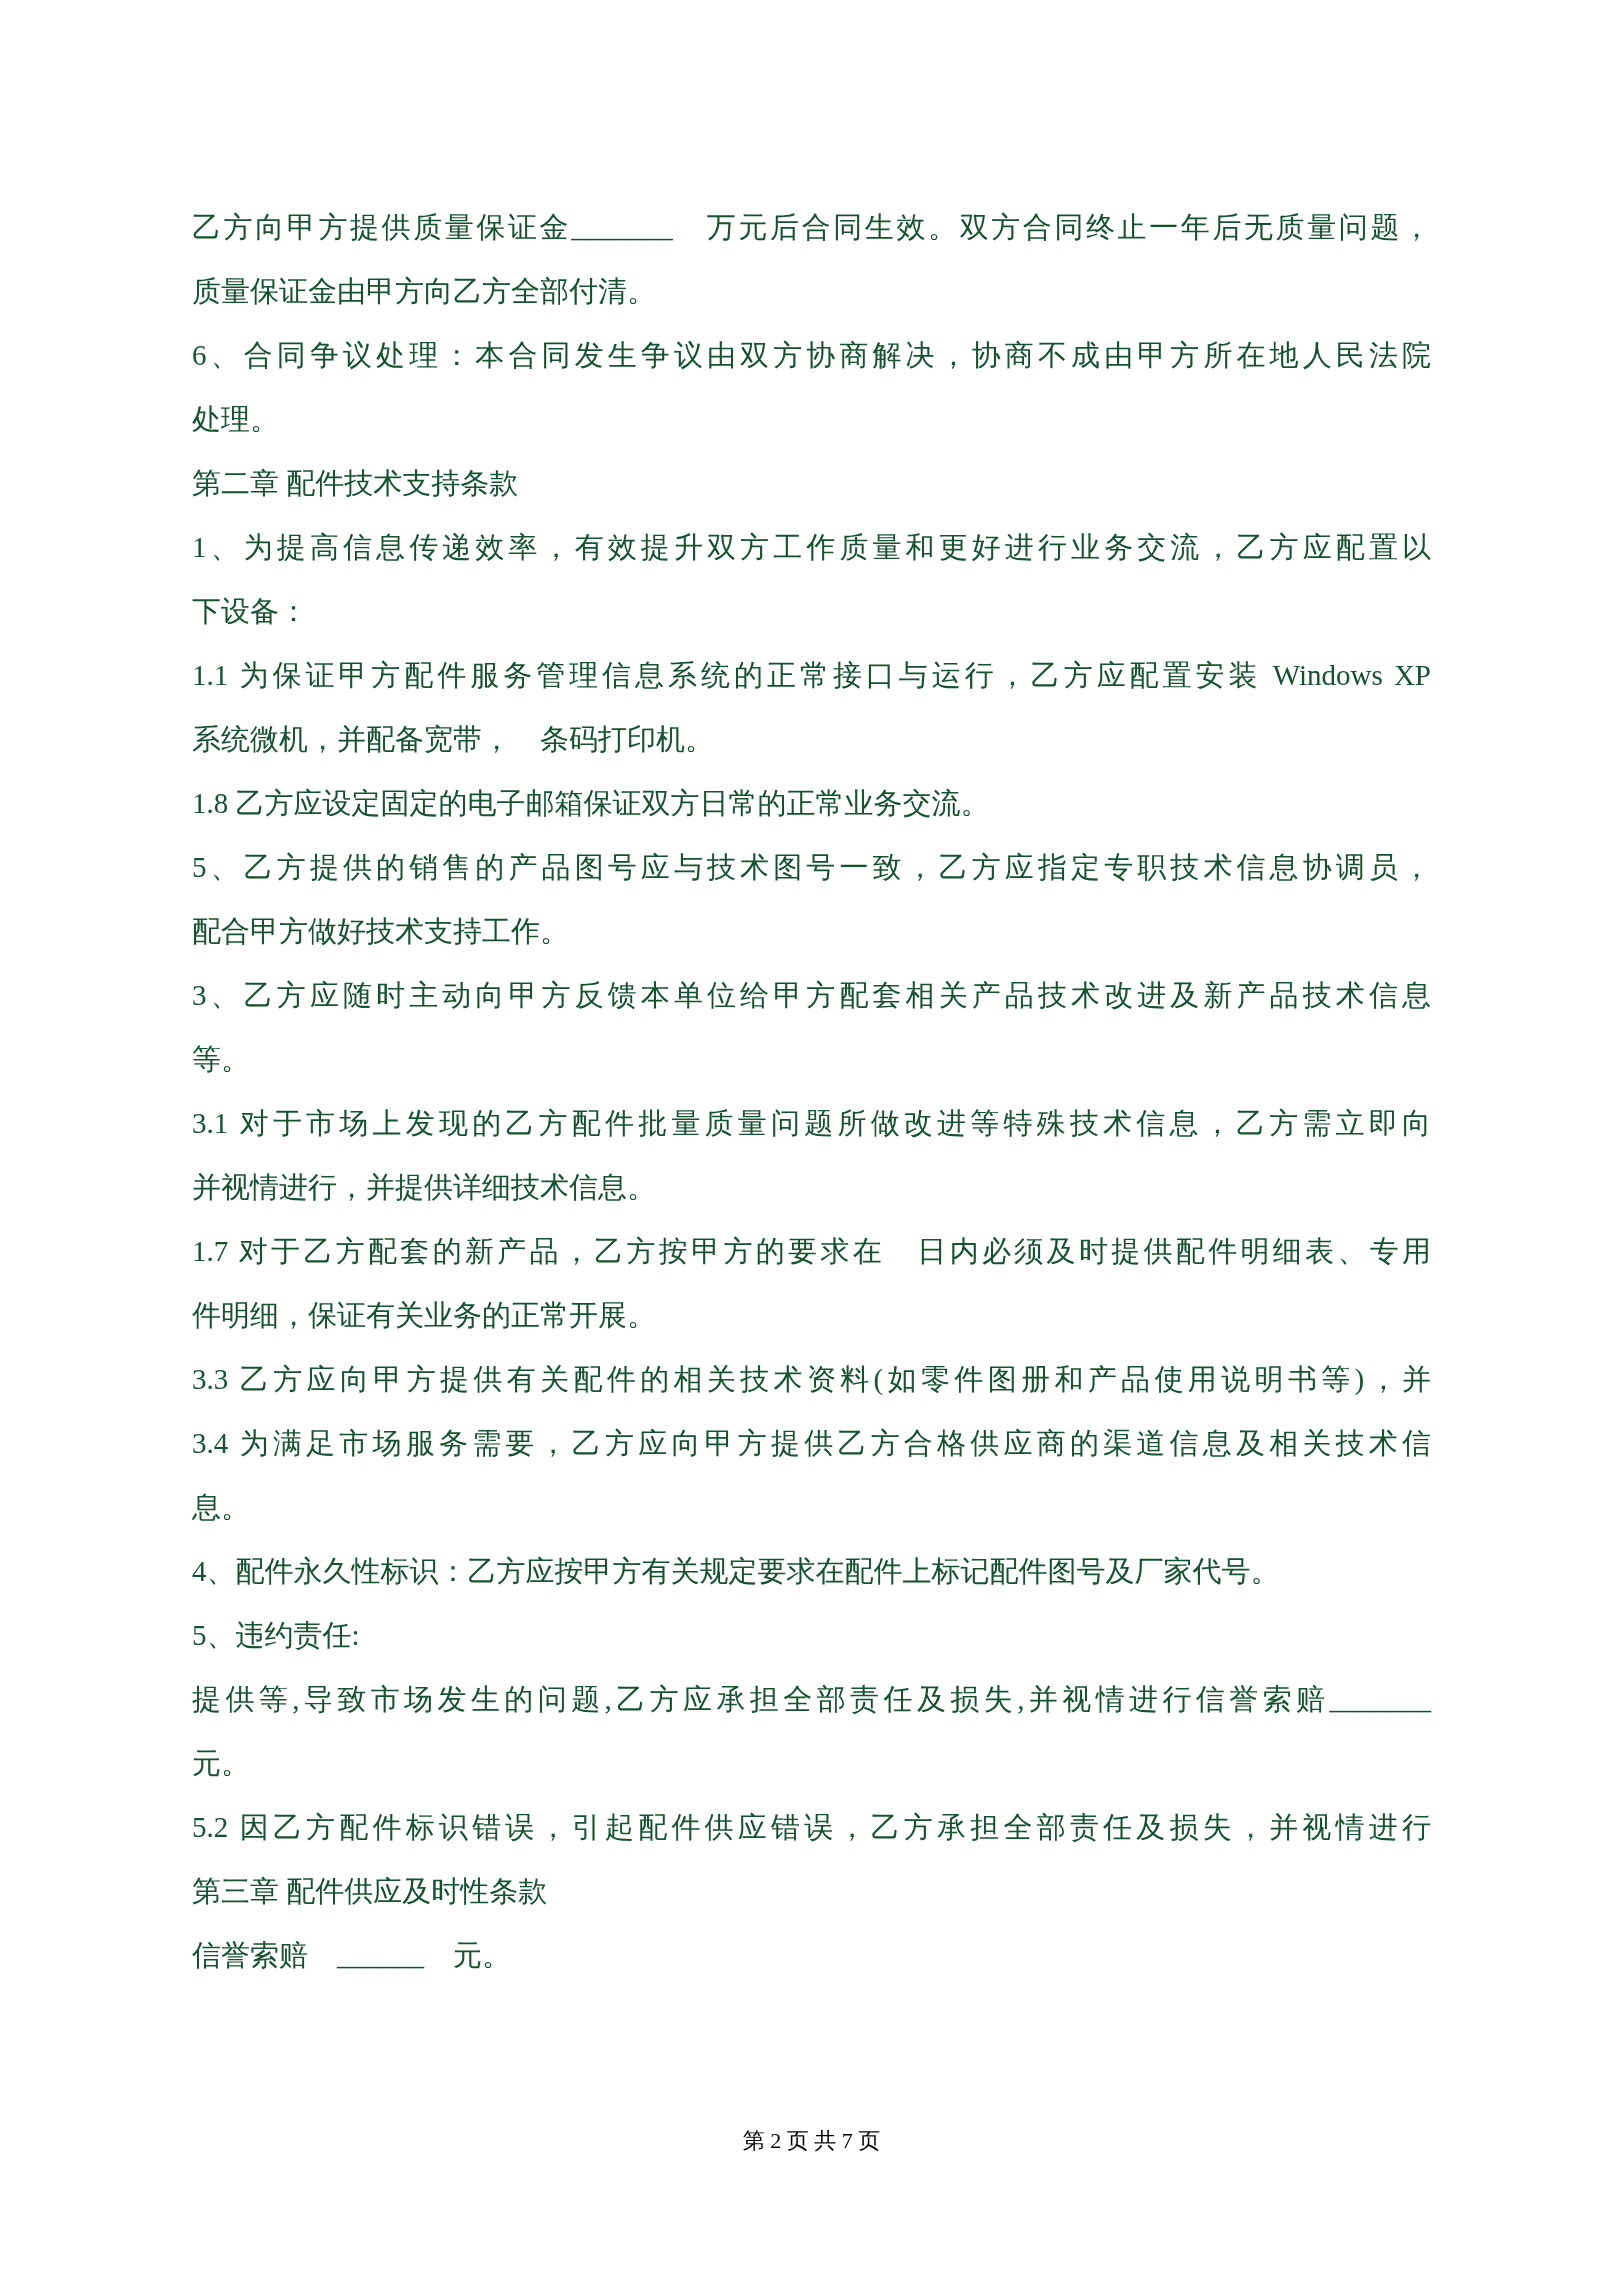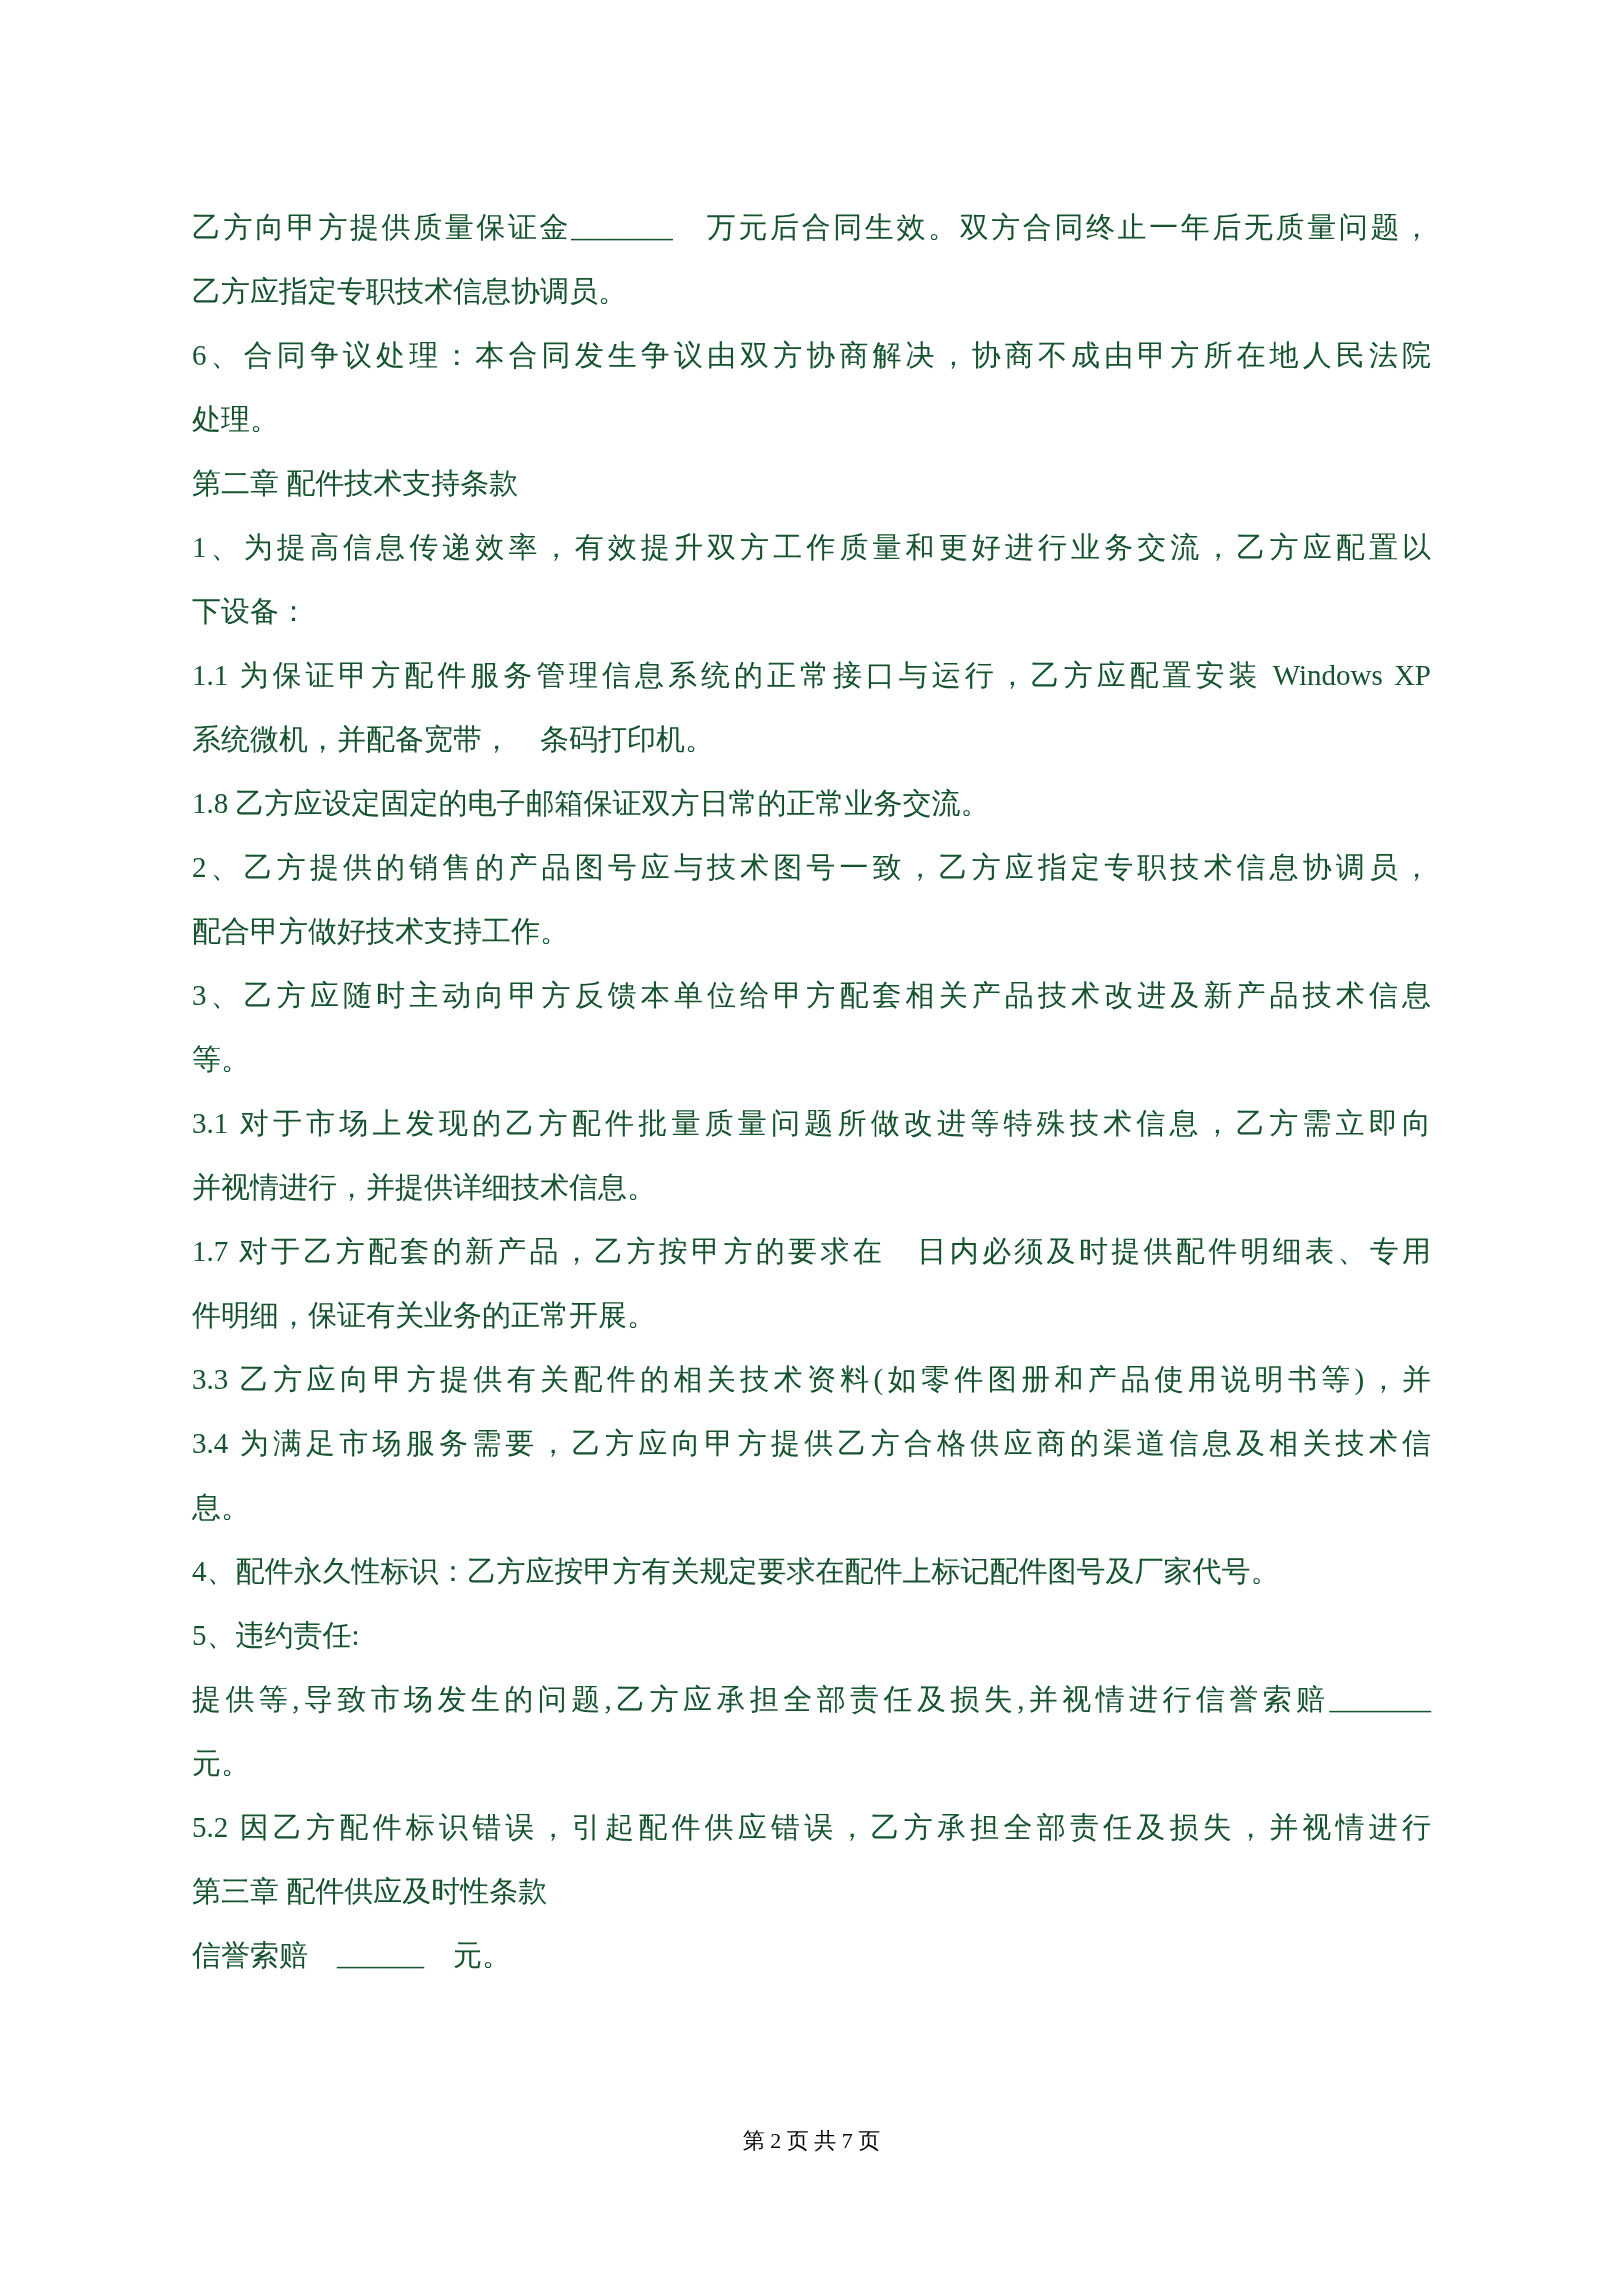--- a/index.html
+++ b/index.html
@@ -46,30 +46,30 @@
     font-size: 22px;
     color: #000000;
   }
 </style>
 </head>
 <body>
 
 <main class="page">
   <section class="content" id="lines-container">
       <div class="line justify">乙方向甲方提供质量保证金_______　万元后合同生效。双方合同终止一年后无质量问题，</div>
-      <div class="line">乙方应指定专职技术信息协调员。</div>
+      <div class="line">质量保证金由甲方向乙方全部付清。</div>
       <div class="line justify">6、合同争议处理：本合同发生争议由双方协商解决，协商不成由甲方所在地人民法院</div>
       <div class="line">处理。</div>
       <div class="line">第二章 配件技术支持条款</div>
       <div class="line justify">1、为提高信息传递效率，有效提升双方工作质量和更好进行业务交流，乙方应配置以</div>
       <div class="line">下设备：</div>
       <div class="line justify">1.1 为保证甲方配件服务管理信息系统的正常接口与运行，乙方应配置安装 Windows XP</div>
       <div class="line">系统微机，并配备宽带，　条码打印机。</div>
       <div class="line">1.8 乙方应设定固定的电子邮箱保证双方日常的正常业务交流。</div>
-      <div class="line justify">2、乙方提供的销售的产品图号应与技术图号一致，乙方应指定专职技术信息协调员，</div>
+      <div class="line justify">5、乙方提供的销售的产品图号应与技术图号一致，乙方应指定专职技术信息协调员，</div>
       <div class="line">配合甲方做好技术支持工作。</div>
       <div class="line justify">3、乙方应随时主动向甲方反馈本单位给甲方配套相关产品技术改进及新产品技术信息</div>
       <div class="line">等。</div>
       <div class="line justify">3.1 对于市场上发现的乙方配件批量质量问题所做改进等特殊技术信息，乙方需立即向</div>
       <div class="line">并视情进行，并提供详细技术信息。</div>
       <div class="line justify">1.7 对于乙方配套的新产品，乙方按甲方的要求在　日内必须及时提供配件明细表、专用</div>
       <div class="line">件明细，保证有关业务的正常开展。</div>
       <div class="line justify">3.3 乙方应向甲方提供有关配件的相关技术资料(如零件图册和产品使用说明书等)，并</div>
       <div class="line justify">3.4 为满足市场服务需要，乙方应向甲方提供乙方合格供应商的渠道信息及相关技术信</div>
       <div class="line">息。</div>

